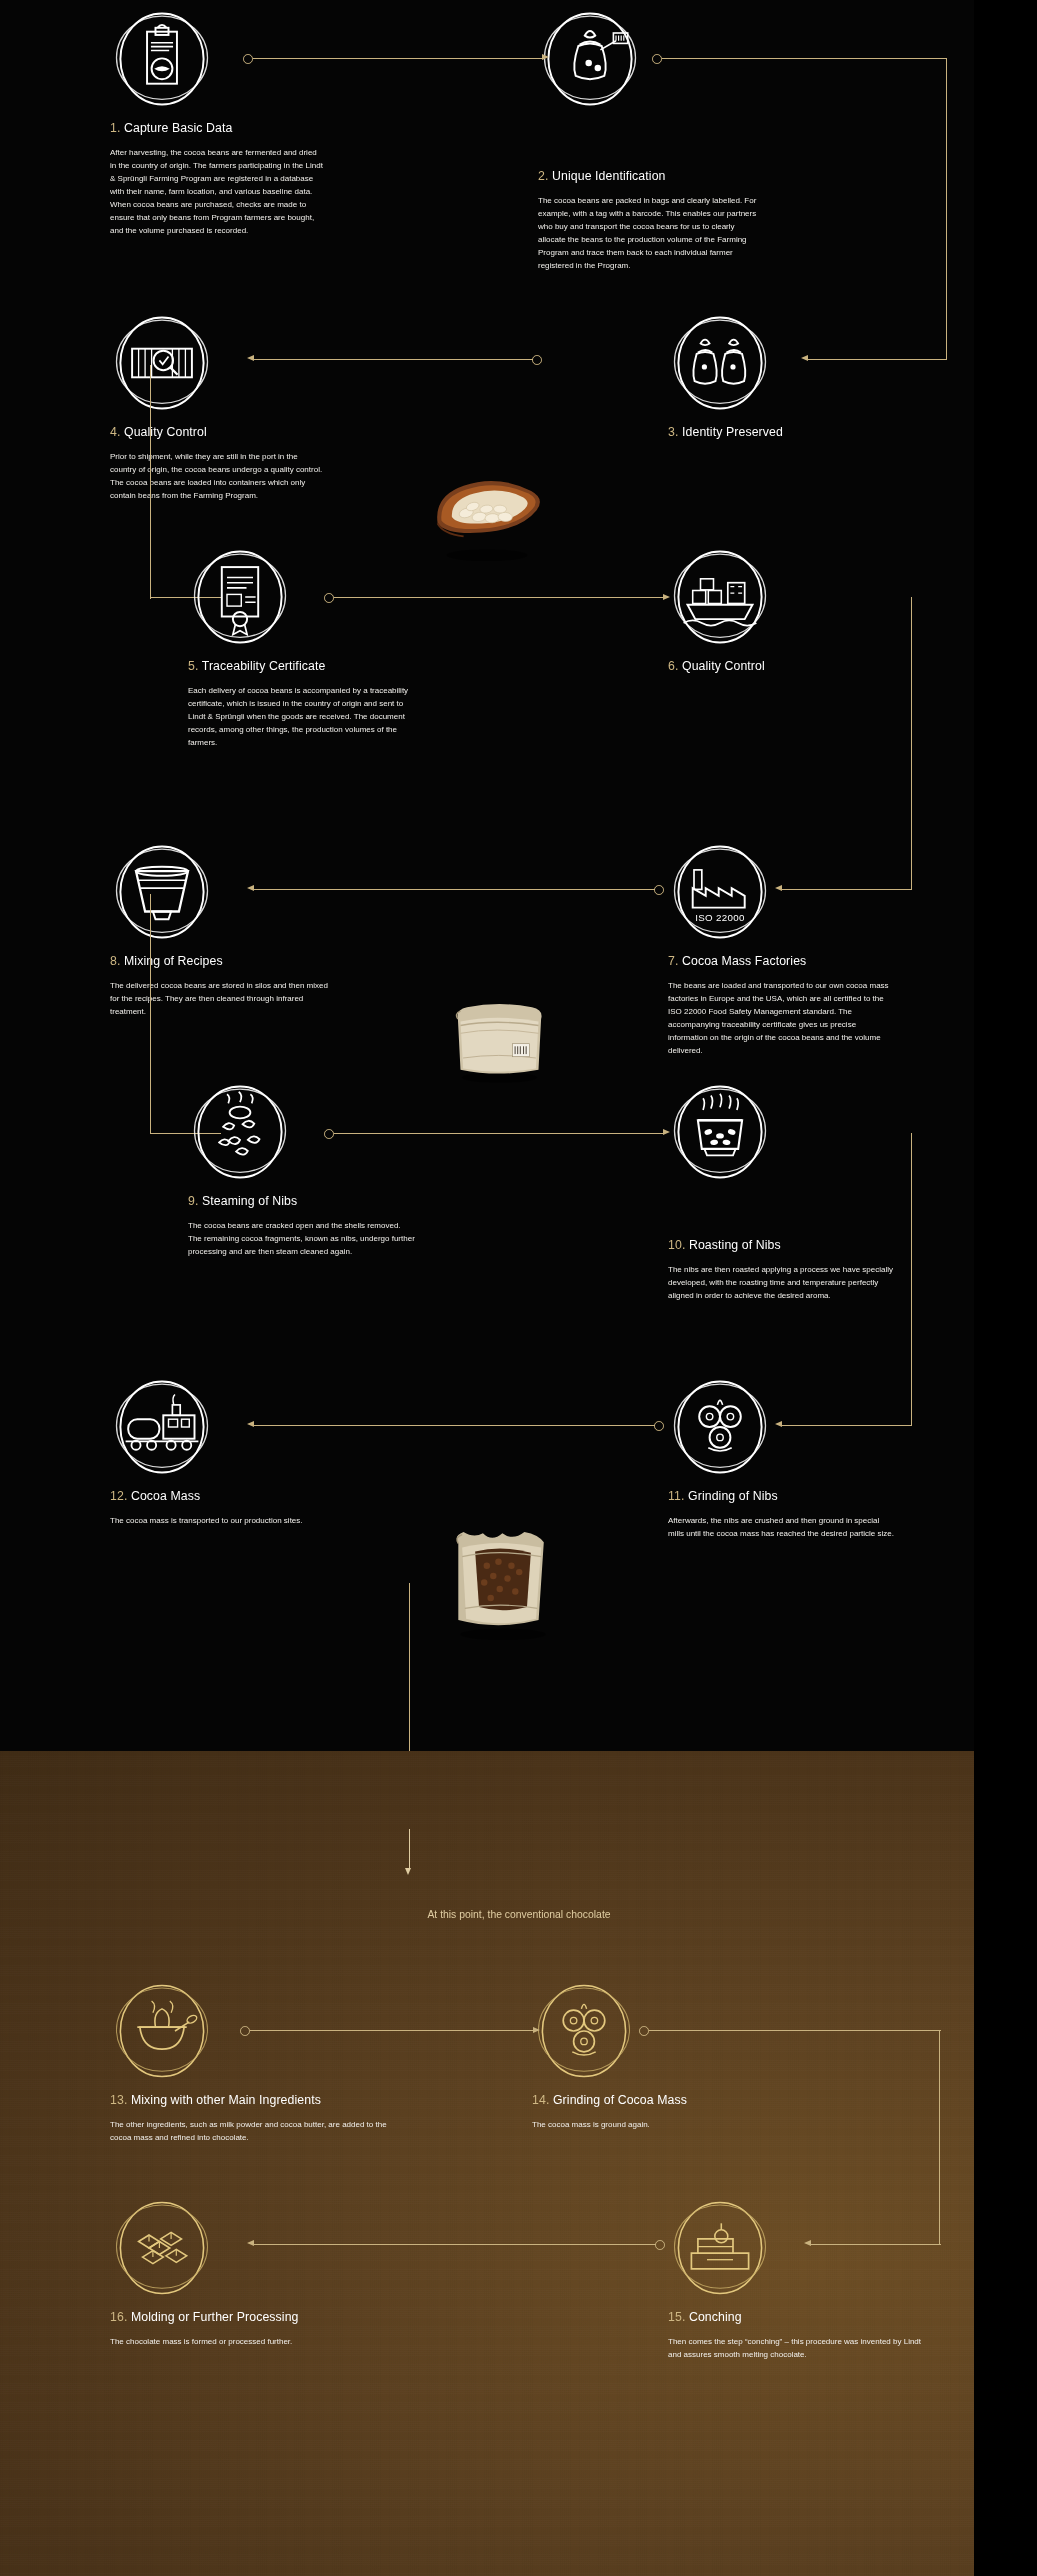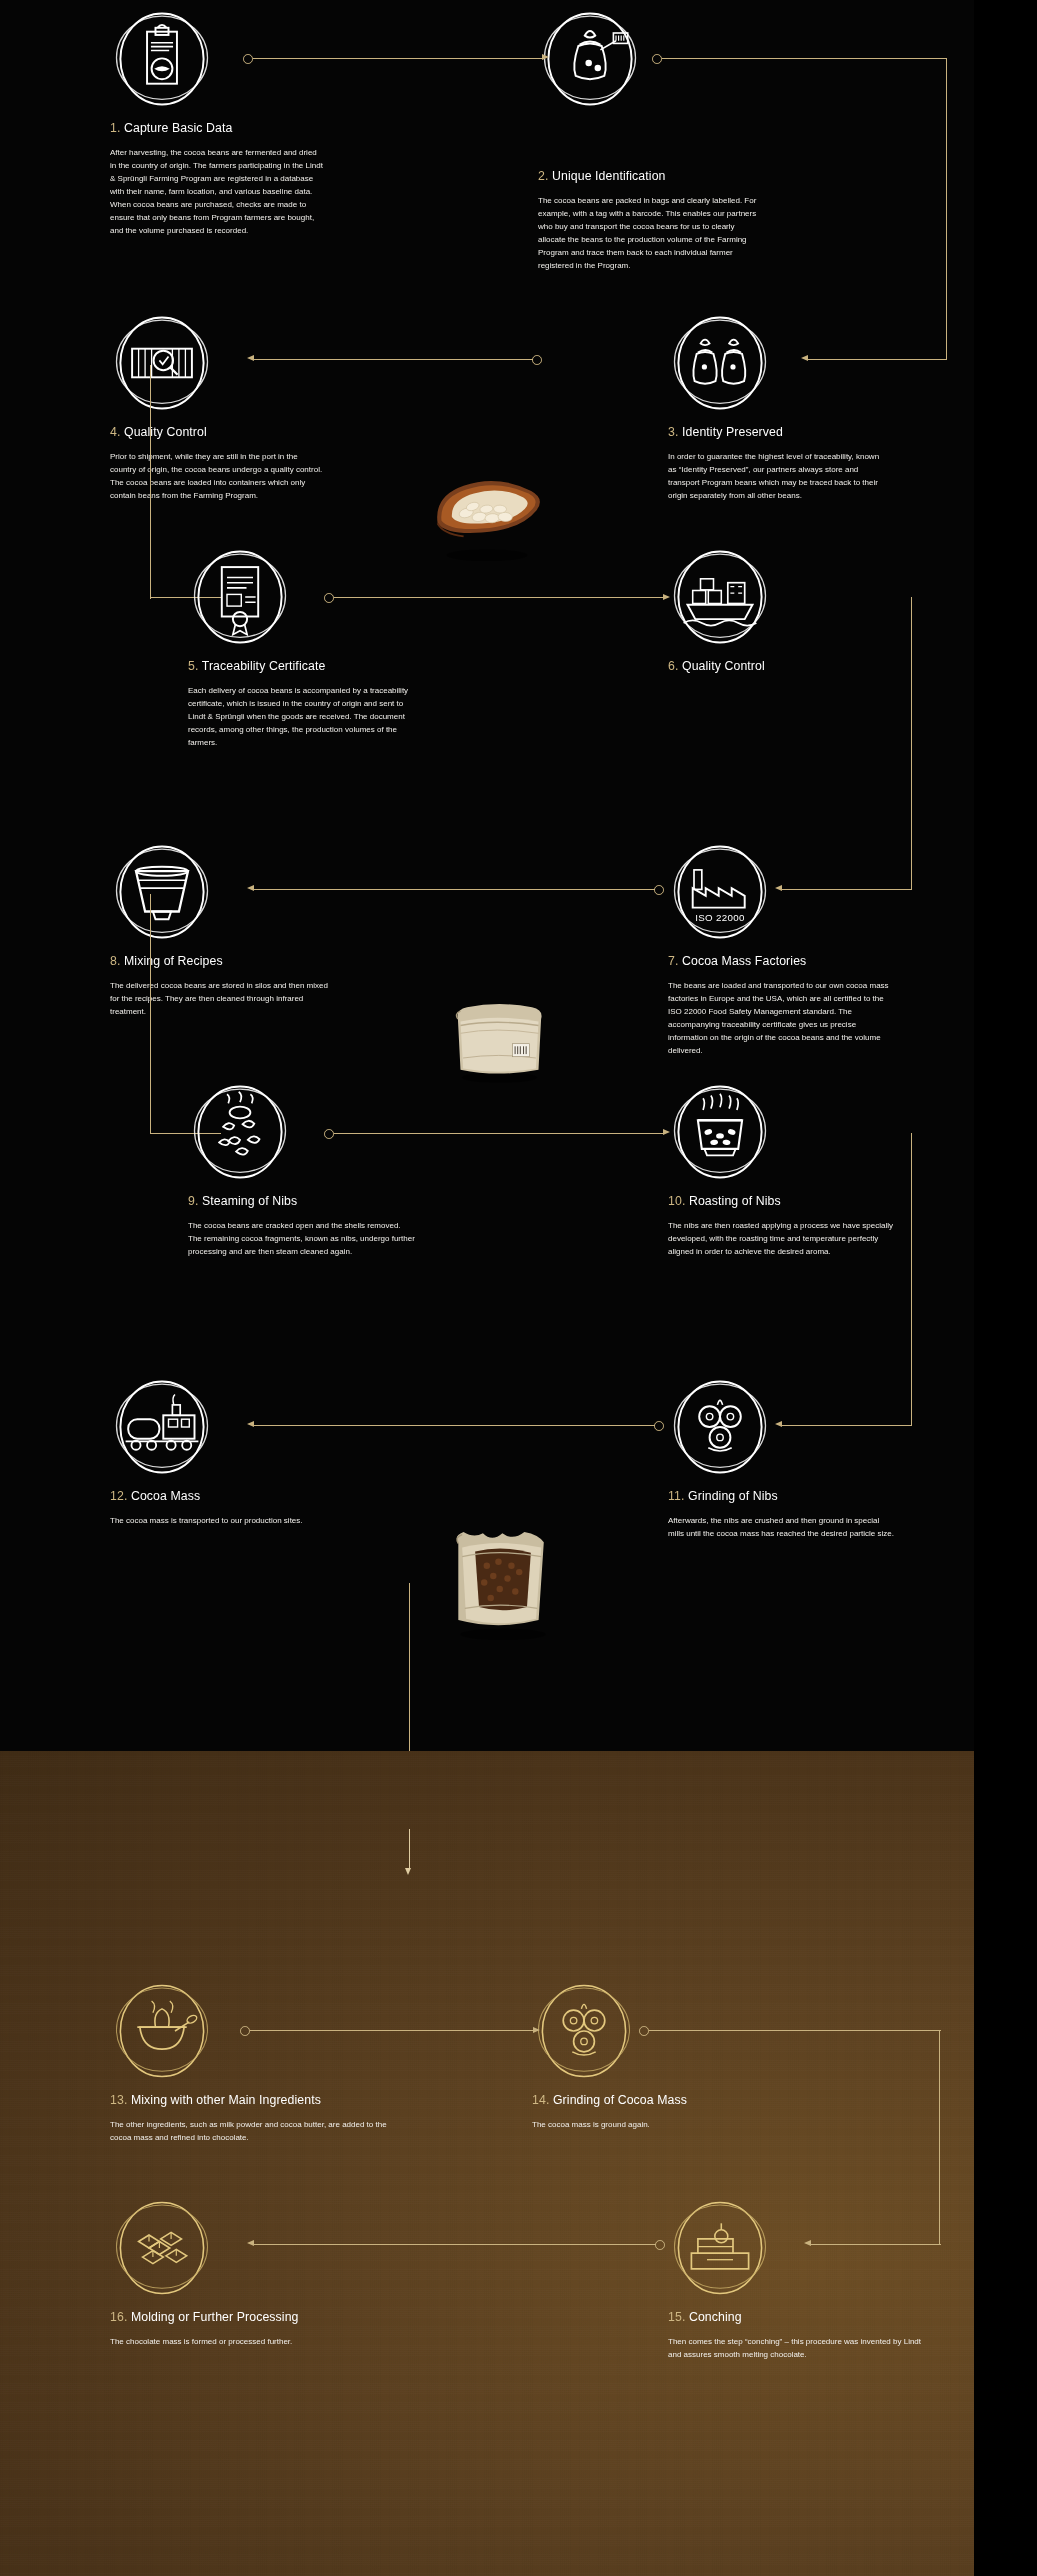--- a/index.html
+++ b/index.html
@@ -195,21 +195,20 @@
         <path d="M88 66 q-8 28 -3 42 q16 8 32 0 q5 -14 -3 -42 q-13 -6 -26 0z" fill="none" stroke="#fff" stroke-width="3"></path>
         <path d="M90 64 q12 -8 22 0" fill="none" stroke="#fff" stroke-width="3"></path>
         <path d="M50 50 q7 -12 14 0 q-7 5 -14 0z" fill="none" stroke="#fff" stroke-width="2.6"></path>
         <path d="M94 50 q7 -12 14 0 q-7 5 -14 0z" fill="none" stroke="#fff" stroke-width="2.6"></path>
         <circle cx="56" cy="86" r="4" fill="#fff"></circle>
         <circle cx="100" cy="86" r="4" fill="#fff"></circle>
       </svg>
     </div>
     <div class="txt" style="width:221px;">
       <div class="title"><span class="num">3.</span> <span>Identity Preserved</span></div>
-      <div class="body">In order to guarantee the highest level of traceability, known as “Identity Preserved”, our partners always store and transport Program beans which may be traced back to their origin separately from all other beans.</div>
     </div>
   </div>
 
   <div class="dot" style="left:532px; top:355px;"></div>
   <div class="conn h" style="left:253px; top:359px; width:280px;"></div>
   <div class="arrow left" style="left:247px; top:355px;"></div>
 
   <div class="conn v" style="left:150px; top:365px; height:234px;"></div>
   <div class="conn h" style="left:150px; top:597px; width:71px;"></div>
 
@@ -369,21 +368,21 @@
         <g fill="#fff">
           <ellipse cx="62" cy="80" rx="6" ry="4" transform="rotate(-20 62 80)"></ellipse>
           <ellipse cx="80" cy="86" rx="6" ry="4"></ellipse>
           <ellipse cx="98" cy="80" rx="6" ry="4" transform="rotate(20 98 80)"></ellipse>
           <ellipse cx="71" cy="96" rx="6" ry="4" transform="rotate(-10 71 96)"></ellipse>
           <ellipse cx="90" cy="96" rx="6" ry="4" transform="rotate(10 90 96)"></ellipse>
         </g>
         <path d="M56 106 h48 l-4 10 h-40 z" fill="none" stroke="#fff" stroke-width="2.8"></path>
       </svg>
     </div>
-    <div class="txt" style="width:227px;">
+    <div class="txt" style="width:227px;margin-top:44px;">
       <div class="title"><span class="num">10.</span> <span>Roasting of Nibs</span></div>
       <div class="body">The nibs are then roasted applying a process we have specially developed, with the roasting time and temperature perfectly aligned in order to achieve the desired aroma.</div>
     </div>
   </div>
 
   <div class="dot" style="left:324px; top:1129px;"></div>
   <div class="conn h" style="left:334px; top:1133px; width:331px;"></div>
   <div class="arrow right" style="left:663px; top:1129px;"></div>
 
   <div class="conn v" style="left:911px; top:1133px; height:292px;"></div>
@@ -464,20 +463,21 @@
   </div>
 
   <div class="conn v" style="left:409px; top:1583px; height:247px;"></div>
 
   <div class="sec-brown"></div>
 
   <div class="conn v" style="left:409px; top:1829px; height:40px; background:#e0cda2;"></div>
   <div class="arrow down" style="left:405px; top:1868px; border-top-color:#e0cda2;"></div>
 
   <div class="transition" style="top:1907px;">
+    <div>At this point, the conventional chocolate</div>
   </div>
 
   <div class="step" style="left:110px; top:1979px; width:285px;">
     <div class="icon-wrap">
       <svg viewBox="0 0 160 160">
         <ellipse cx="80" cy="80" rx="64" ry="70" fill="none" stroke="#e3c87e" stroke-width="2.4"></ellipse>
         <ellipse cx="80" cy="78" rx="70" ry="64" fill="none" stroke="#c9ae68" stroke-width="1.6" opacity=".8"></ellipse>
         <path d="M46 74 h68 q-4 34 -34 34 q-30 0 -34 -34z" fill="none" stroke="#e3c87e" stroke-width="2.6"></path>
         <path d="M42 74 h76" stroke="#e3c87e" stroke-width="2.6"></path>
         <path d="M70 74 q-4 -22 10 -28 q14 6 10 28" fill="none" stroke="#e3c87e" stroke-width="2.4"></path>

